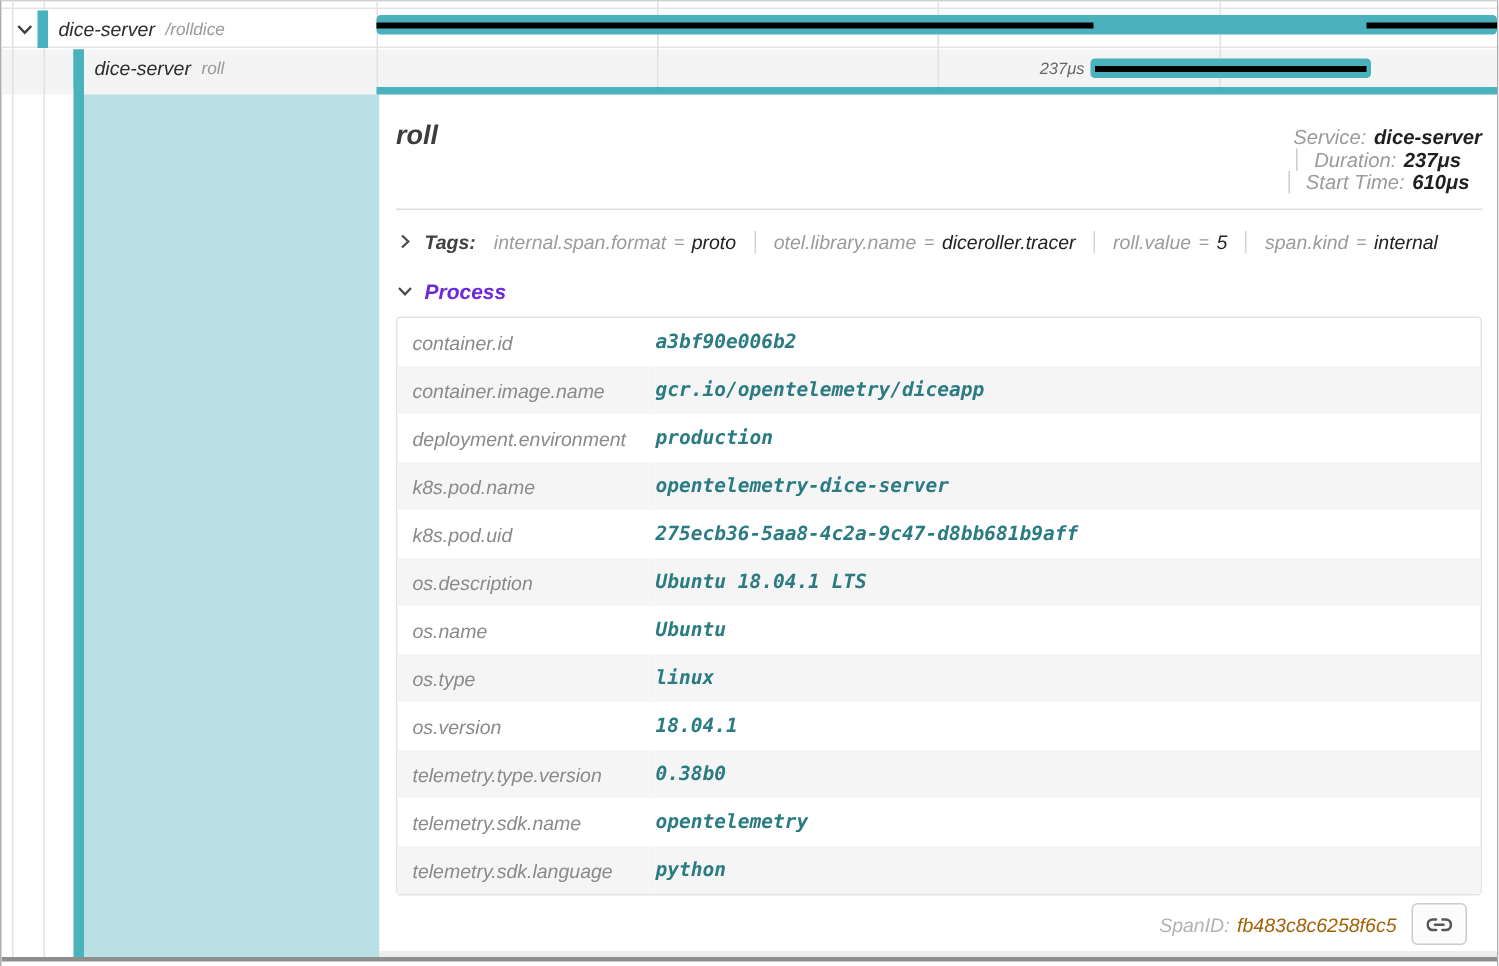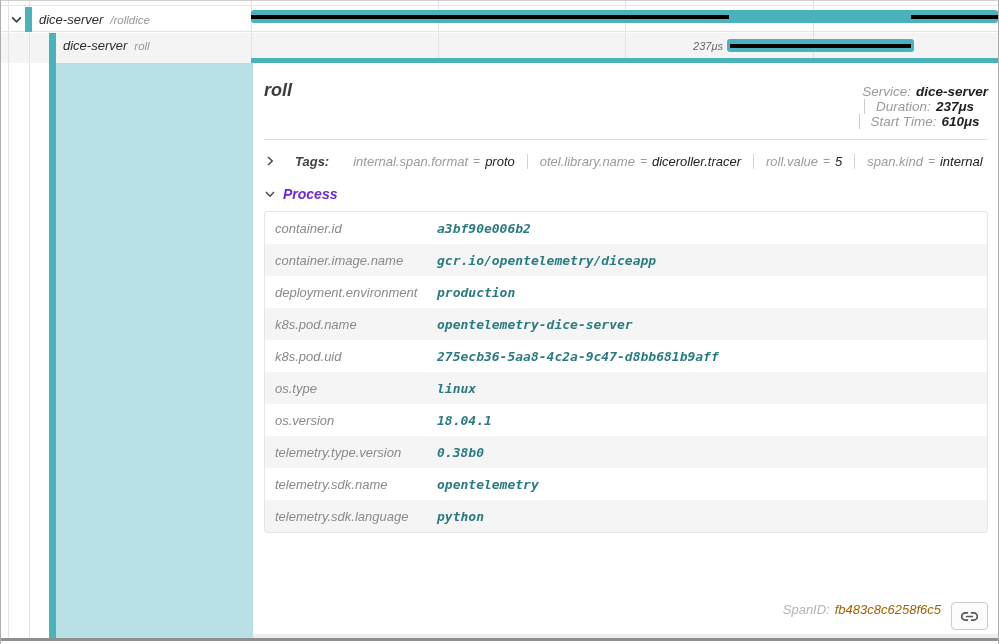--- a/index.html
+++ b/index.html
@@ -33,35 +33,35 @@
   .bottom-gap { position:absolute; left:252px; top:633px; width:745px; height:4px; background:#ededed; z-index:2; }
   
   .detail { position:absolute; left:252px; top:62px; width:745px; height:571px; background:#fff; z-index:5; padding:0 10px 0 11px; }
   .d-header { display:flex; justify-content:space-between; align-items:baseline; padding-top:17px; }
   .d-title { font-size:18px; font-weight:bold; color:#3c3c3c; }
   .d-meta { display:flex; align-items:center; font-size:13.5px;flex-direction:column; }
   .d-meta .m-label { color:#9b9b9b; }
   .d-meta .m-value { color:#1f1f1f; font-weight:bold; margin-left:5px; }
   .m-sep { width:1px; height:15px; background:#ccc; margin:0 11px; align-self:center; }
   .d-divider { border-bottom:1px solid #ddd; margin-top:10px; }
-  .tags-row { display:flex; align-items:center; margin-top:8px; height:26px; cursor:pointer;gap:12px; }
+  .tags-row { display:flex; align-items:center; margin-top:8px; height:26px; cursor:pointer; }
   .tags-label { font-size:13px; font-weight:bold; color:#424242; margin-left:7px; }
   .tag-item { display:flex; align-items:center; font-size:13px; margin-left:12px; }
   .tag-item .t-key { color:#9b9b9b; }
   .tag-item .t-eq { color:#9b9b9b; margin:0 5px; font-size:12px; }
   .tag-item .t-val { color:#222; }
   .tag-item .t-sep { width:1px; height:15px; background:#d4d4d4; margin-left:12px; }
   .proc-header { display:flex; align-items:center; margin-top:10px; height:20px; cursor:pointer; }
   .proc-label { font-size:14px; font-weight:bold; color:#6d28d9; margin-left:7px; }
   .kv-table { width:100%; margin-top:7px; border:1px solid #e4e4e4; border-radius:3px; border-collapse:separate; border-spacing:0; }
   .kv-table tr td { height:32px; font-size:13px; vertical-align:middle; }
   .kv-table tr:nth-child(even) td { background:#f5f5f5; }
   .kv-key { width:172px; color:#8a8a8a; padding-left:10px; }
   .kv-val { font-family:"DejaVu Sans Mono", monospace; font-size:12.5px; font-weight:bold; color:#2b7b82; }
-  .d-footer { position:absolute; right:10px; bottom:4px; display:flex; align-items:flex-start;margin-left:24px; }
+  .d-footer { position:absolute; right:20px; bottom:4px; display:flex; align-items:center;margin-left:24px; }
   .f-label { font-size:13px; color:#b3b3b3; }
   .f-value { font-size:13px; color:#a16207; margin-left:5px; margin-right:10px; }
   .link-btn { width:37px; height:28px; border:1px solid #ccc; border-radius:4px; background:#fcfcfc; display:flex; align-items:center; justify-content:center; cursor:pointer; }
 </style>
 </head>
 <body>
 
 <div id="app">
 
   <div class="tl-topstrip"></div>
@@ -202,21 +202,29 @@
           <tr>
             <td class="kv-key">k8s.pod.name</td>
             <td class="kv-val">opentelemetry-dice-server</td>
           </tr>
 
           <tr>
             <td class="kv-key">k8s.pod.uid</td>
             <td class="kv-val">275ecb36-5aa8-4c2a-9c47-d8bb681b9aff</td>
           </tr>
 
-
+          <tr>
+            <td class="kv-key">os.description</td>
+            <td class="kv-val">Ubuntu 18.04.1 LTS</td>
+          </tr>
+
+          <tr>
+            <td class="kv-key">os.name</td>
+            <td class="kv-val">Ubuntu</td>
+          </tr>
 
           <tr>
             <td class="kv-key">os.type</td>
             <td class="kv-val">linux</td>
           </tr>
 
           <tr>
             <td class="kv-key">os.version</td>
             <td class="kv-val">18.04.1</td>
           </tr>

